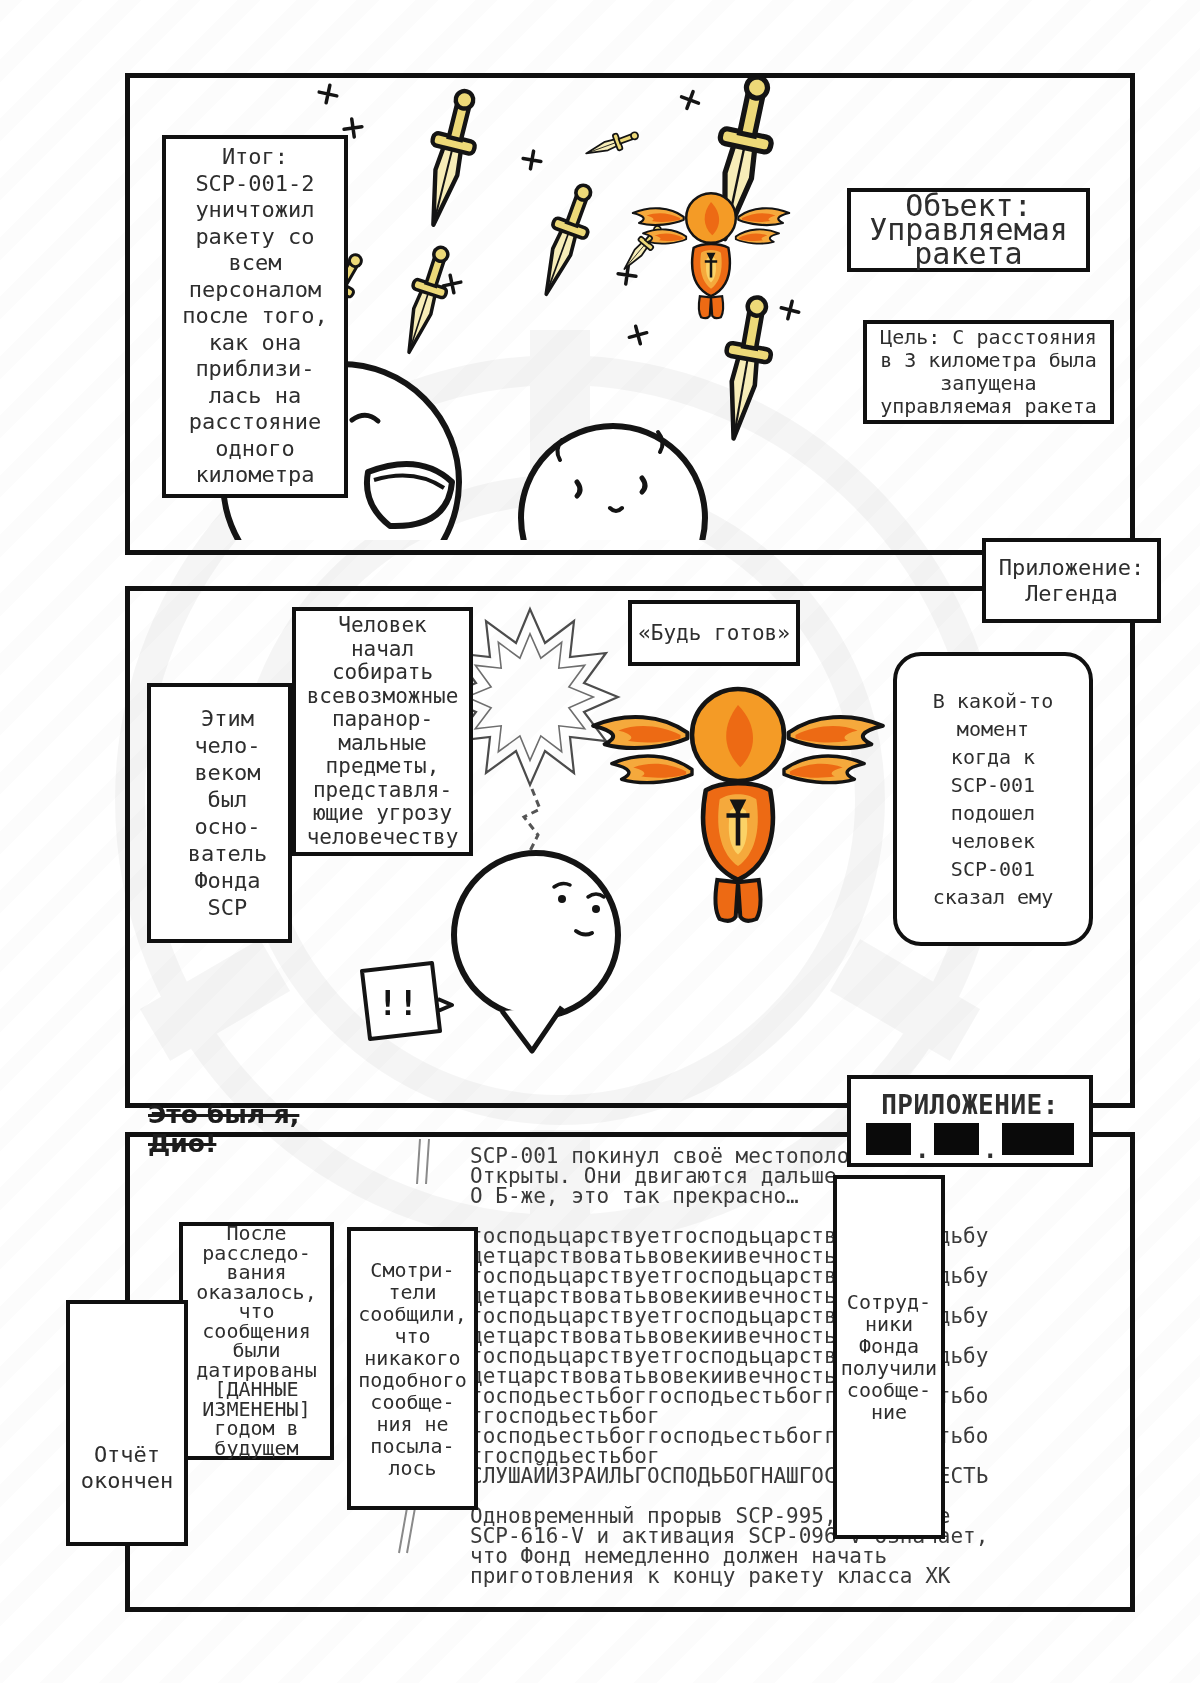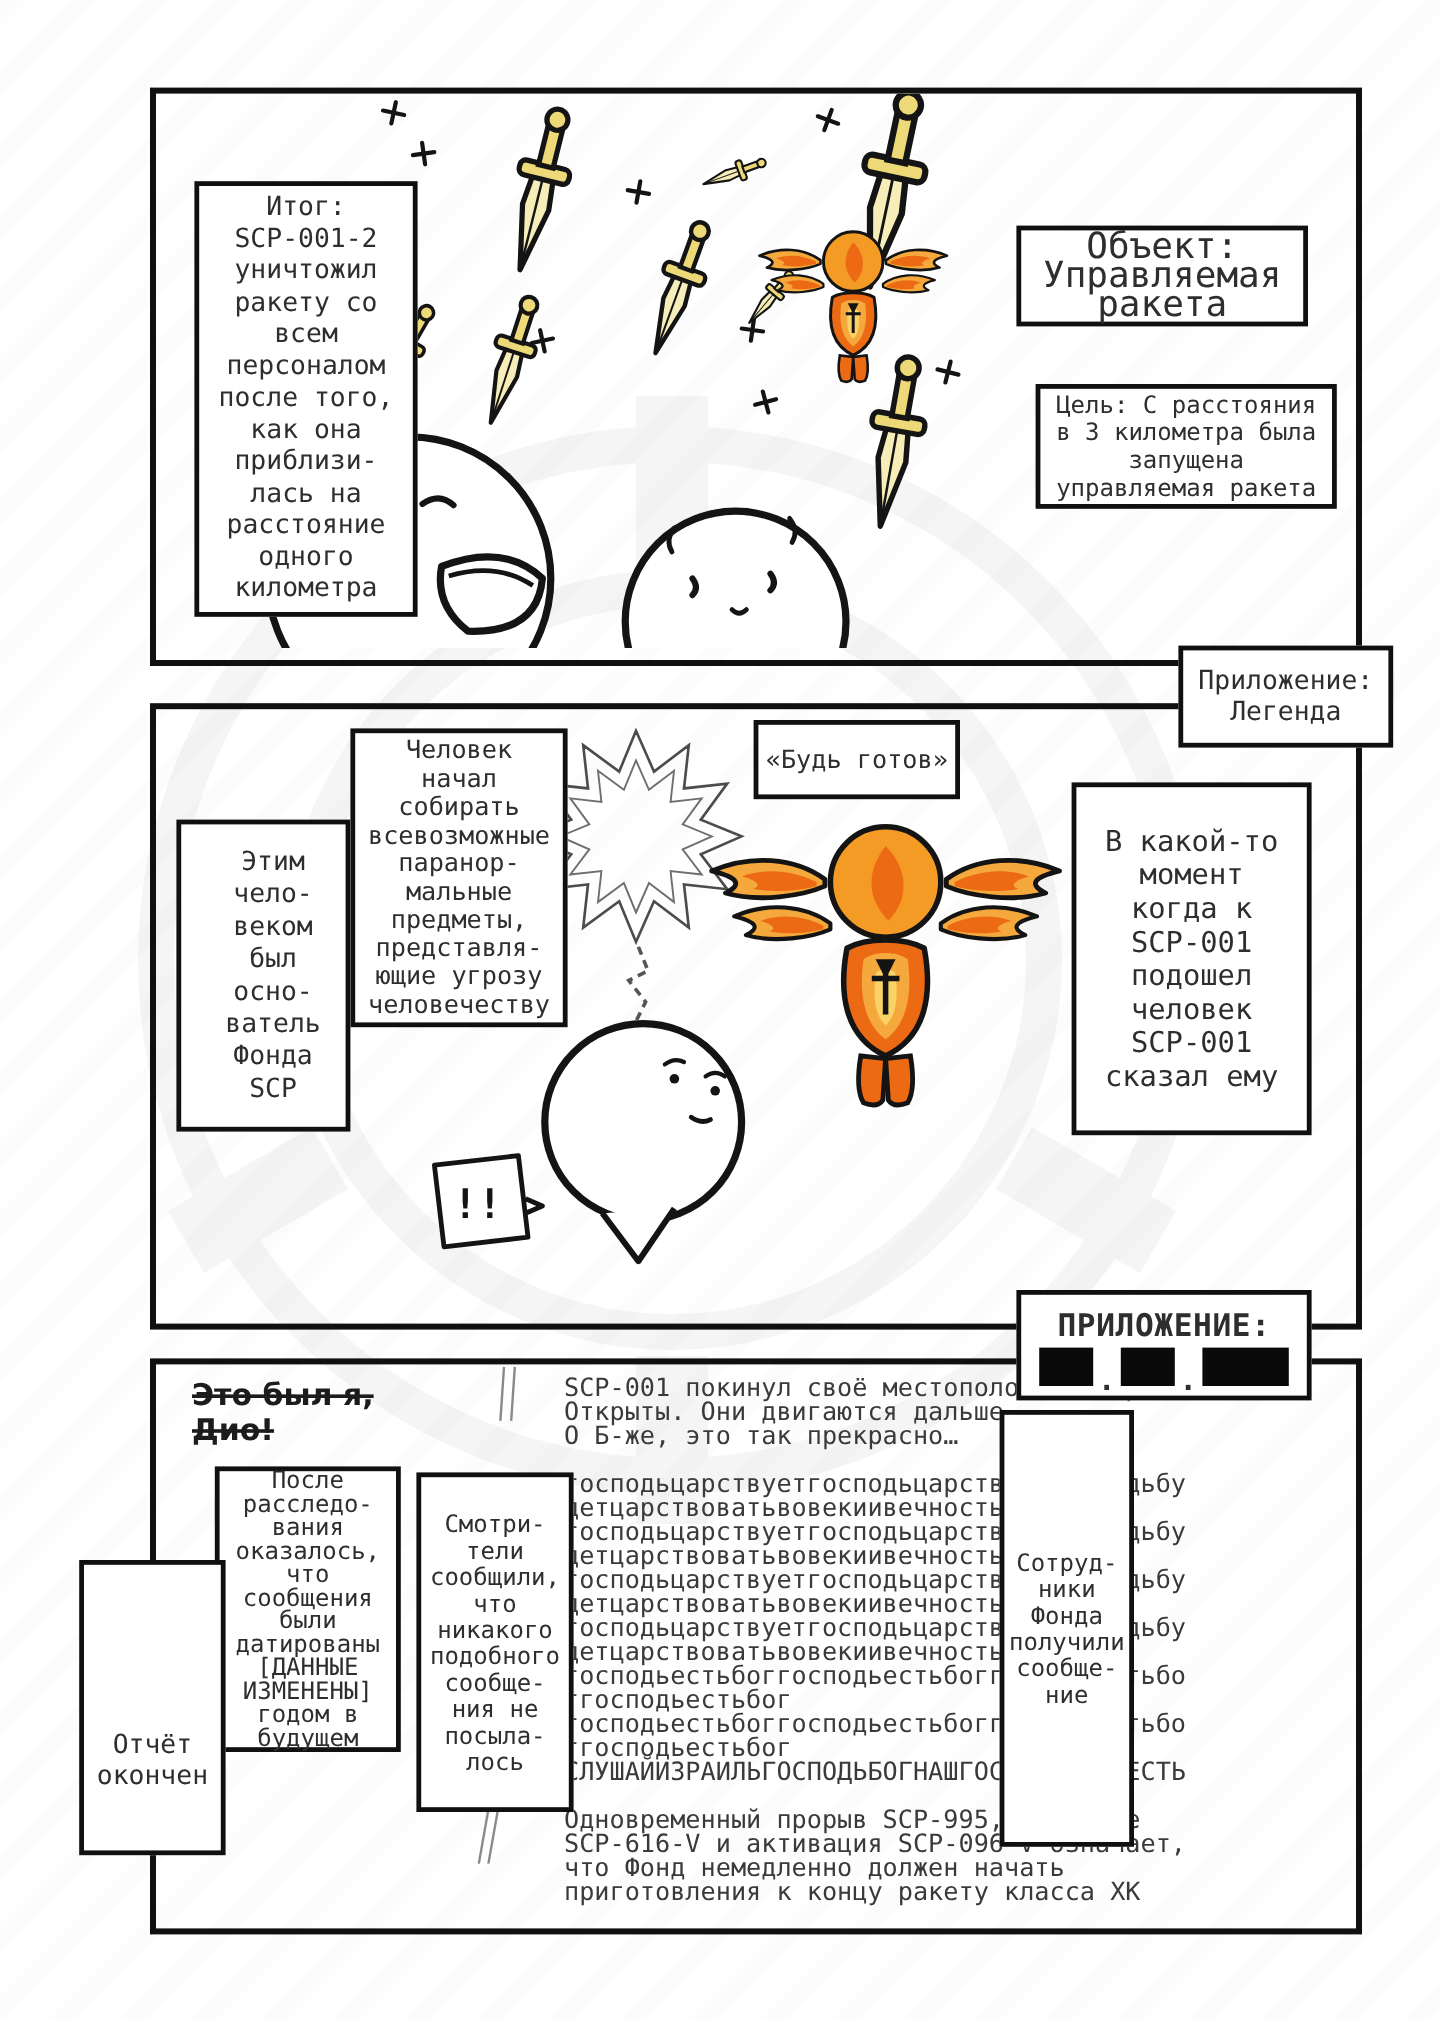--- a/index.html
+++ b/index.html
@@ -10,33 +10,33 @@
     pointer-events:none;}
   .panel{position:absolute;border:5px solid #101010;background:transparent;}
   #panel1{left:125px;top:73px;width:1000px;height:472px;}
   #panel2{left:125px;top:586px;width:1000px;height:512px;}
   #panel3{left:125px;top:1132px;width:1000px;height:470px;}
   .panel svg{position:absolute;left:0;top:0;}
   .cap{position:absolute;background:#fff;border:4px solid #101010;
        display:flex;align-items:center;justify-content:center;
        text-align:center;white-space:pre-line;color:#2e2e2e;z-index:6;}
   
-  #box-itog{left:162px;top:135px;width:178px;height:355px;font-size:22px;line-height:26.5px;margin-top:16px;}
+  #box-itog{left:162px;top:135px;width:178px;height:355px;font-size:22px;line-height:26.5px;}
   #box-object{left:847px;top:188px;width:235px;height:76px;font-size:30px;line-height:24px;}
   #box-goal{left:863px;top:320px;width:243px;height:96px;font-size:20px;line-height:23px;}
   #box-legend{left:982px;top:538px;width:171px;height:77px;font-size:22px;line-height:26px;z-index:8;}
   
   #box-thisman{left:147px;top:683px;width:121px;height:252px;font-size:22px;line-height:27px;padding-left:16px;}
   #box-collect{left:292px;top:607px;width:173px;height:241px;font-size:21px;line-height:23.5px;}
   #box-ready{left:628px;top:600px;width:164px;height:58px;font-size:21px;}
-  #box-moment{left:893px;top:652px;width:192px;height:286px;font-size:24px;line-height:28px;}
-  
-  #dio{position:absolute;left:160px;top:1100px;width:220px;z-index:7;
+  #box-moment{left:893px;top:652px;width:192px;height:286px;font-size:20px;line-height:28px;border-radius:28px;}
+  
+  #dio{position:absolute;left:148px;top:1100px;width:220px;z-index:7;
        font-family:"DejaVu Sans",sans-serif;font-weight:bold;font-size:25px;color:#1c1c1c;
-       text-decoration:line-through;text-decoration-thickness:3px;margin-top:48px;}
+       text-decoration:line-through;text-decoration-thickness:3px;}
   
   #box-appendix{left:847px;top:1075px;width:238px;height:82px;z-index:9;flex-direction:column;
                 font-size:26px;font-weight:bold;letter-spacing:0.5px;padding-top:2px;}
   .redact-row{display:flex;align-items:center;gap:4px;margin-top:3px;}
   .blk{background:#0a0a0a;height:32px;display:inline-block;}
   .blk.b1,.blk.b2{width:45px;} .blk.b3{width:72px;}
   .rdot{font-weight:bold;font-size:24px;line-height:10px;align-self:flex-end;}
   
   #box-after{left:179px;top:1222px;width:147px;height:230px;font-size:20px;line-height:19.5px;}
   #box-overseers{left:347px;top:1183px;width:123px;height:275px;font-size:20px;line-height:22px;margin-top:44px;}

